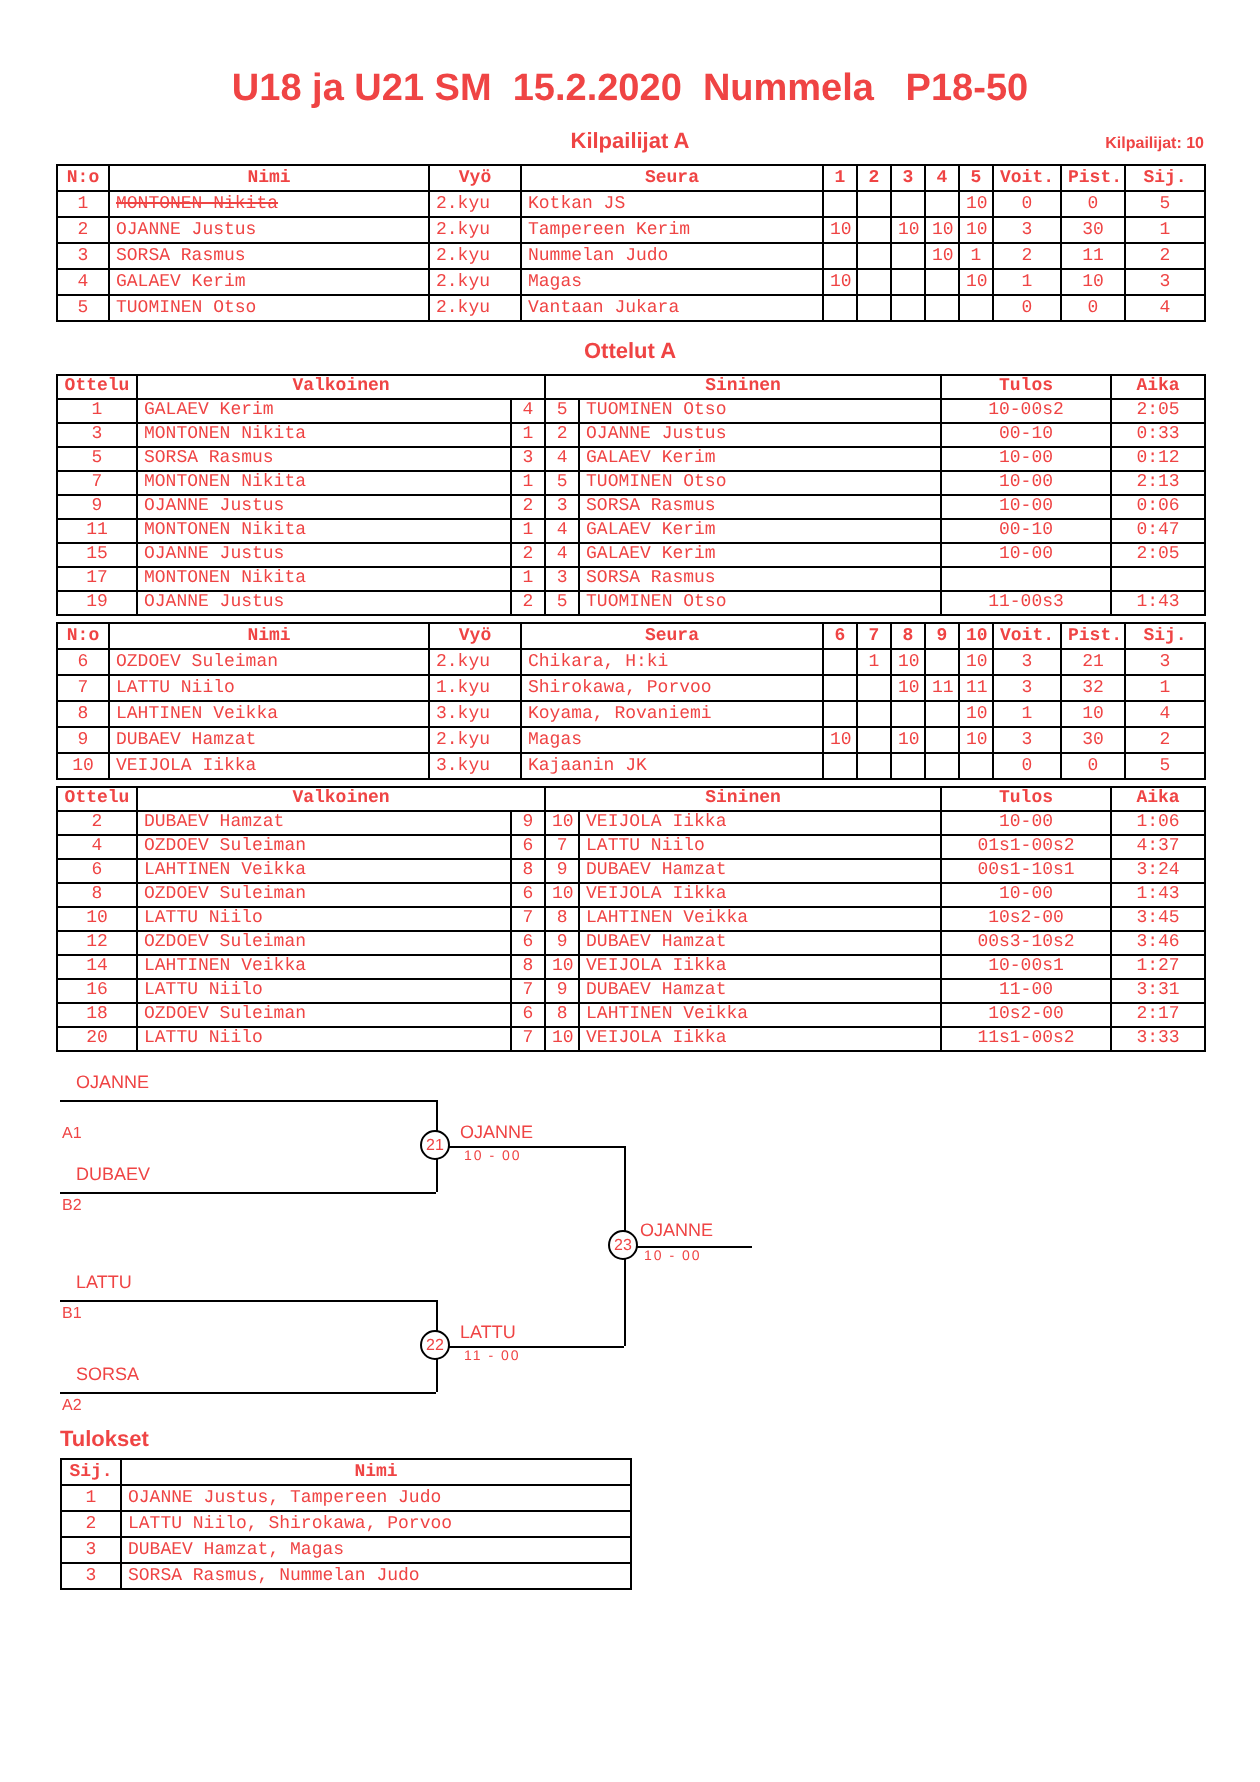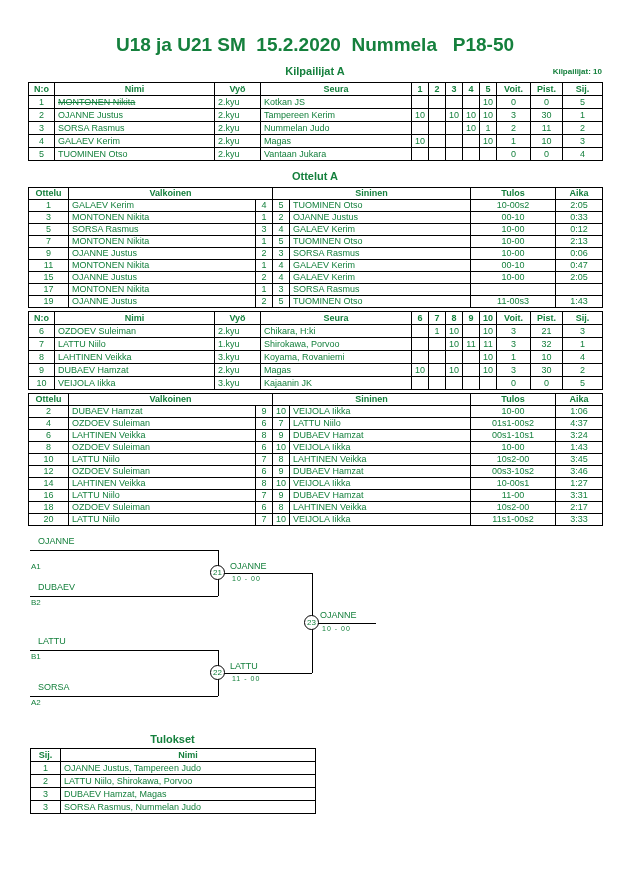--- a/index.html
+++ b/index.html
@@ -1,47 +1,47 @@
 <!DOCTYPE html>
 <html><head>
 <meta charset="utf-8">
 <style>
   * { box-sizing: border-box; }
   html, body { margin: 0; padding: 0; background: #fff; }
   .page {
     width: 630px; height: 891px; position: relative;
-    background: #fff; color: #15803d;
+    background: #fff; color: #ef4444;
     font-family: "Liberation Sans", sans-serif;
     overflow: hidden;
   }
   .title {
     margin: 34px 0 8px 0; text-align: center;
     font-size: 19px; font-weight: bold; white-space: pre;
   }
   .subhead { position: relative; height: 15px; margin-top: 8px; }
   .section-heading {
     text-align: center; font-weight: bold; font-size: 11px; line-height: 15px;
   }
   .count-label {
     position: absolute; right: 28px; top: 3px; font-size: 8px; font-weight: bold;
   }
-  table { border-collapse: collapse; table-layout: fixed; margin: 3px 8px 0 28px; }
+  table { border-collapse: collapse; table-layout: fixed; margin: 3px 8px 0 28px; font-family: Liberation Mono, monospace; }
   th, td {
     border: 1px solid #000; padding: 0 3px; font-size: 9px;
     height: 13px; line-height: 12px; overflow: hidden; white-space: nowrap;
     text-align: center; font-weight: normal;
   }
   th { font-weight: bold; }
   td.l { text-align: left; }
   .struck { text-decoration: line-through; }
   table.pool { width: 574px; }
   table.matches { width: 574px; }
   table.matches th, table.matches td { height: 12px; line-height: 11px; }
   table.results { width: 285px; margin-left: 30px; }
-  .results-heading { width: 285px; margin-left: 30px; text-align: center; font-weight: bold; font-size: 11px; margin-top: 21px; }
+  .results-heading { width: 285px; margin-left: 30px; font-weight: bold; font-size: 11px; margin-top: 2px; }
   
   .bracket { position: relative; height: 178px; margin-top: 8px; width: 630px; }
   .b-name { position: absolute; font-size: 9px; }
   .b-seed { position: absolute; font-size: 8px; }
   .b-score { position: absolute; font-size: 7px; letter-spacing: 1px; }
   .b-hline { position: absolute; border-top: 1px solid #000; height: 0; }
   .b-vline { position: absolute; border-left: 1px solid #000; width: 0; }
   .b-circle {
     position: absolute; width: 15px; height: 15px; border: 1px solid #000;
     border-radius: 50%; background: #fff; font-size: 8px; text-align: center;

